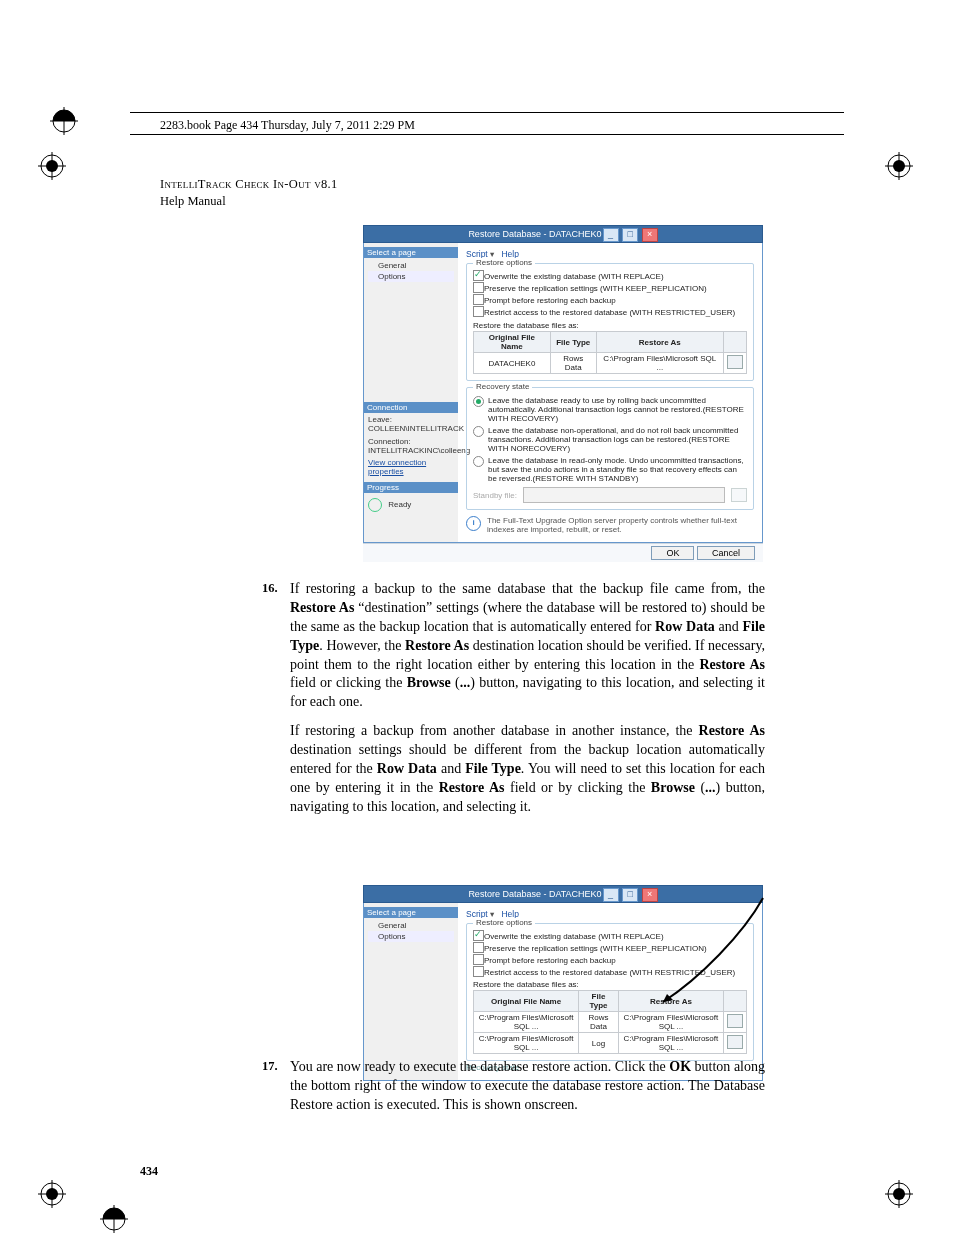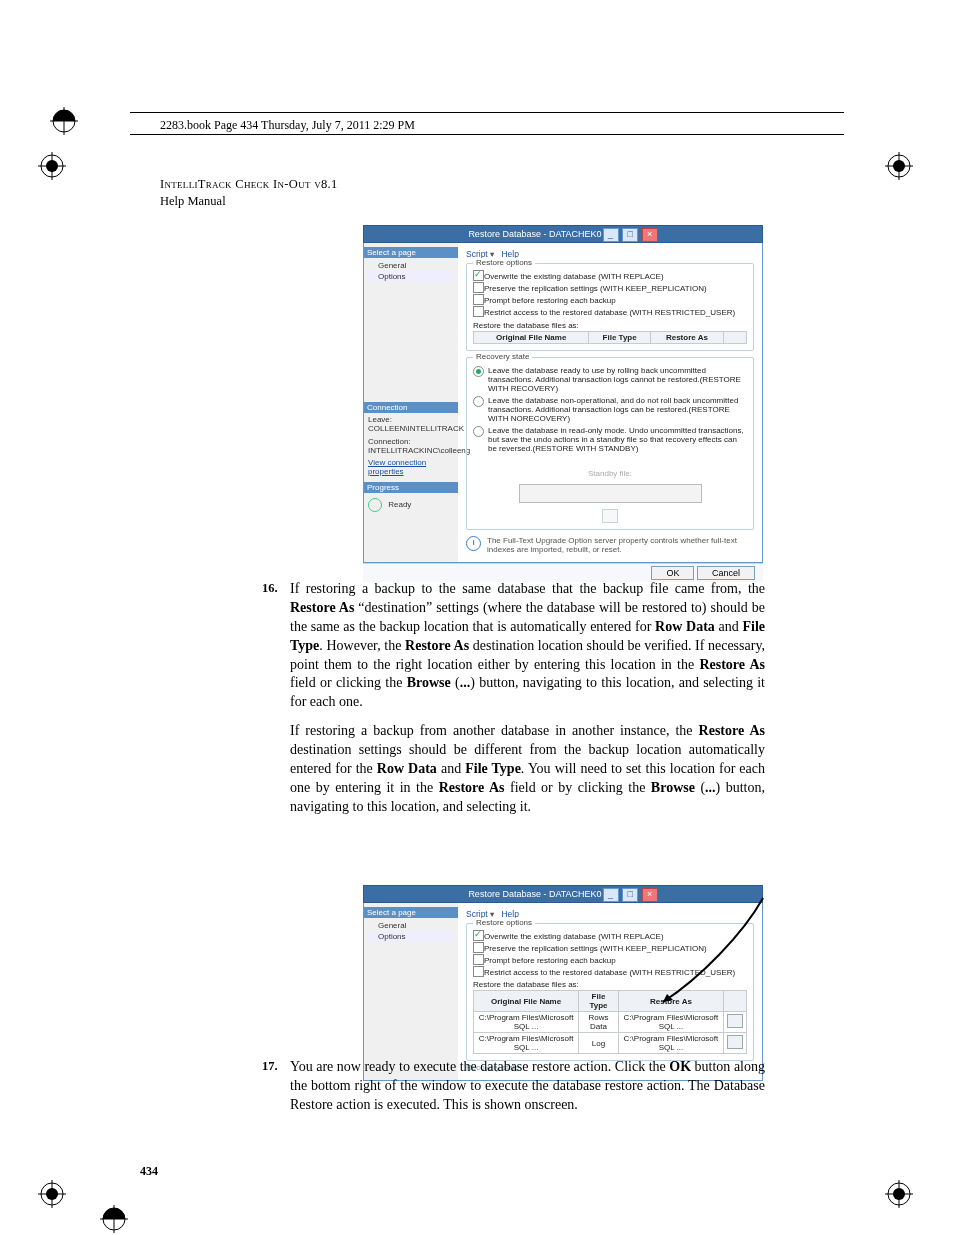--- a/index.html
+++ b/index.html
@@ -58,21 +58,21 @@
   .chk { display:flex; align-items:flex-end; margin:1px 0; font-size:8px;}
   .chk .box { width:9px; height:9px; border:1px solid #888; background:#fff; flex:none; position:relative;}
   .chk .box.checked::after { content:"✓"; position:absolute; top:-2px; left:0; font-size:9px; color:#2a6;}
   .tbl { width:100%; border-collapse:collapse; font-size:8px; margin-top:1px;}
   .tbl th, .tbl td { border:1px solid #c7cbd0; padding:1px 3px; background:#fff; text-align:center;}
   .tbl th { background:#eef2f6;}
   .browse-btn { width:14px; height:12px; border:1px solid #9aa; background:#eef2f6; display:inline-block;}
   .radio { display:flex; align-items:flex-start; gap:4px; margin:3px 0; font-size:8px;}
   .radio .r { width:9px; height:9px; border:1px solid #888; border-radius:50%; flex:none; position:relative;}
   .radio .r.sel::after { content:""; position:absolute; width:5px; height:5px; background:#2a6; border-radius:50%; top:2px; left:2px;}
-  .standby-row { display:flex; align-items:center; gap:6px; margin-top:16px;flex-direction:column;}
+  .standby-row { display:flex; align-items:center; gap:6px; margin-top:4px;}
   .standby-row input { flex:1; height:12px; border:1px solid #bbb; background:#f3f3f3;}
   .info-row { display:flex; align-items:flex-start; gap:6px; font-size:8px; color:#555; margin-top:3px;}
   .info-icon { width:13px; height:13px; border:1px solid #3a7ecb; border-radius:50%; color:#3a7ecb; text-align:center; line-height:12px; font-weight:bold; flex:none;}
   .dlg-footer { text-align:right; padding:4px 8px; border-top:1px solid #ccd6e0; background:#f6f8fb;}
   .btn { border:1px solid #7f9db9; background:#f2f2f2; padding:1px 14px; font-size:9px; font-family:Tahoma, Arial; cursor:default;}
   .page-number { position:absolute; left:140px; top:1164px; font-size:12px; font-weight:bold;}
   .arrow-annot { position:absolute; pointer-events:none; }
 </style>
 </head>
 <body>
@@ -191,28 +191,34 @@
           </div>
         <div style="margin-top:4px;">Restore the database files as:</div>
         <table class="tbl">
           <tbody>
               <tr>
                 <th>Original File Name</th>
                 <th>File Type</th>
                 <th>Restore As</th>
                 <th style="width:16px;"></th>
               </tr>
+          <tr>
+                <td>DATACHEK0</td>
+                <td>Rows Data</td>
+                <td>C:\Program Files\Microsoft SQL ...</td>
+                <td><span class="browse-btn"></span></td>
+              </tr>
         </tbody>
           </table>
       </div>
       <div class="groupbox">
         <span class="legend">Recovery state</span>
         <div class="radio">
             <span class="r sel"></span>
-            <span>Leave the database ready to use by rolling back uncommitted transactions. Additional transaction logs cannot be restored.(RESTORE WITH RECOVERY)</span>
+            <span>Leave the database ready to use by rolling back uncommitted automatically. Additional transaction logs cannot be restored.(RESTORE WITH RECOVERY)</span>
           </div>
         <div class="radio">
             <span class="r"></span>
             <span>Leave the database non-operational, and do not roll back uncommitted transactions. Additional transaction logs can be restored.(RESTORE WITH NORECOVERY)</span>
           </div>
         <div class="radio">
             <span class="r"></span>
             <span>Leave the database in read-only mode. Undo uncommitted transactions, but save the undo actions in a standby file so that recovery effects can be reversed.(RESTORE WITH STANDBY)</span>
           </div>
         <div class="standby-row">

